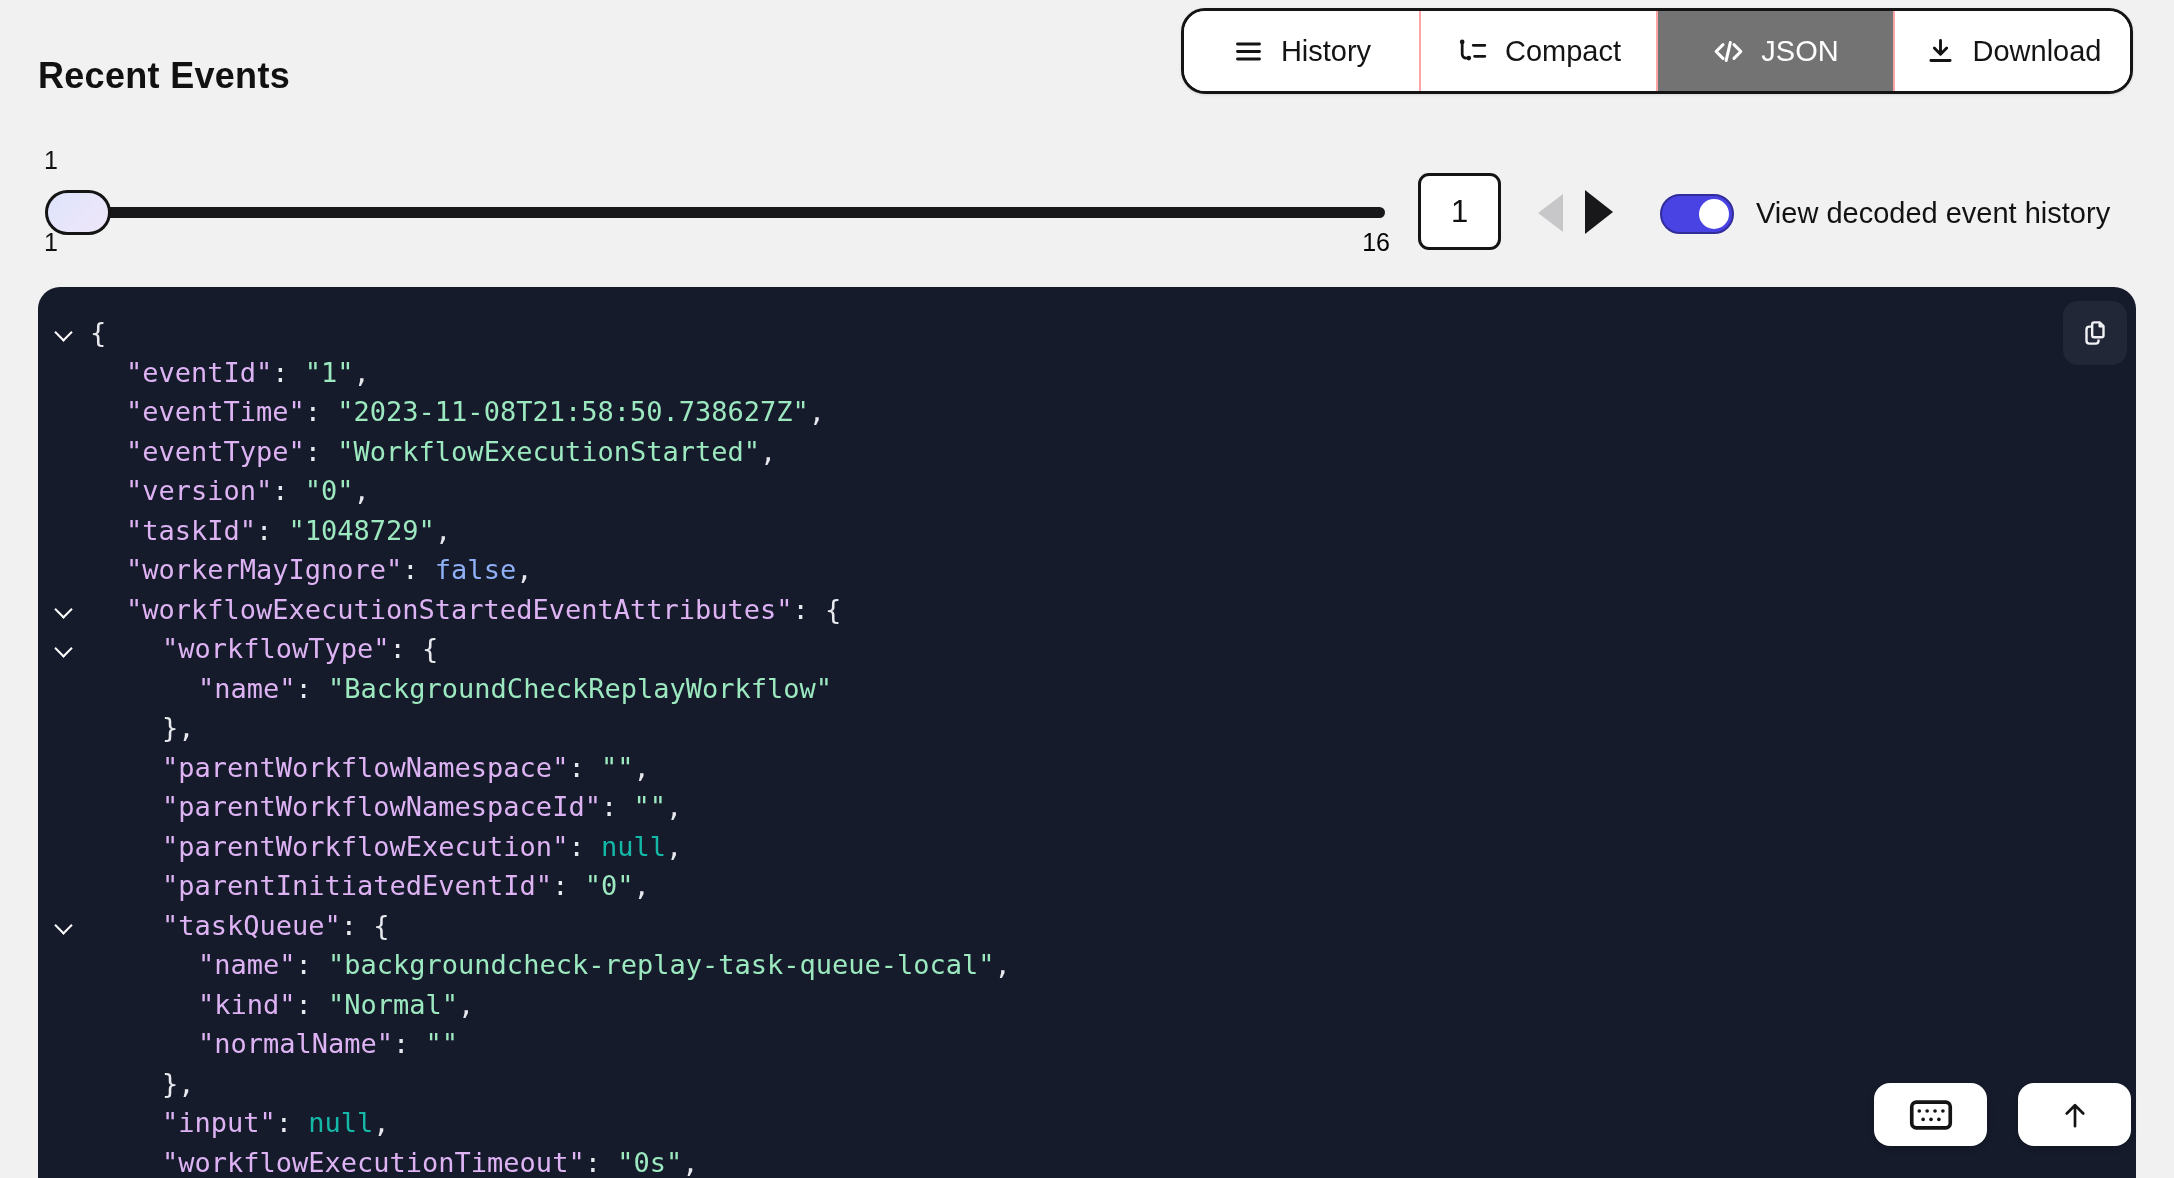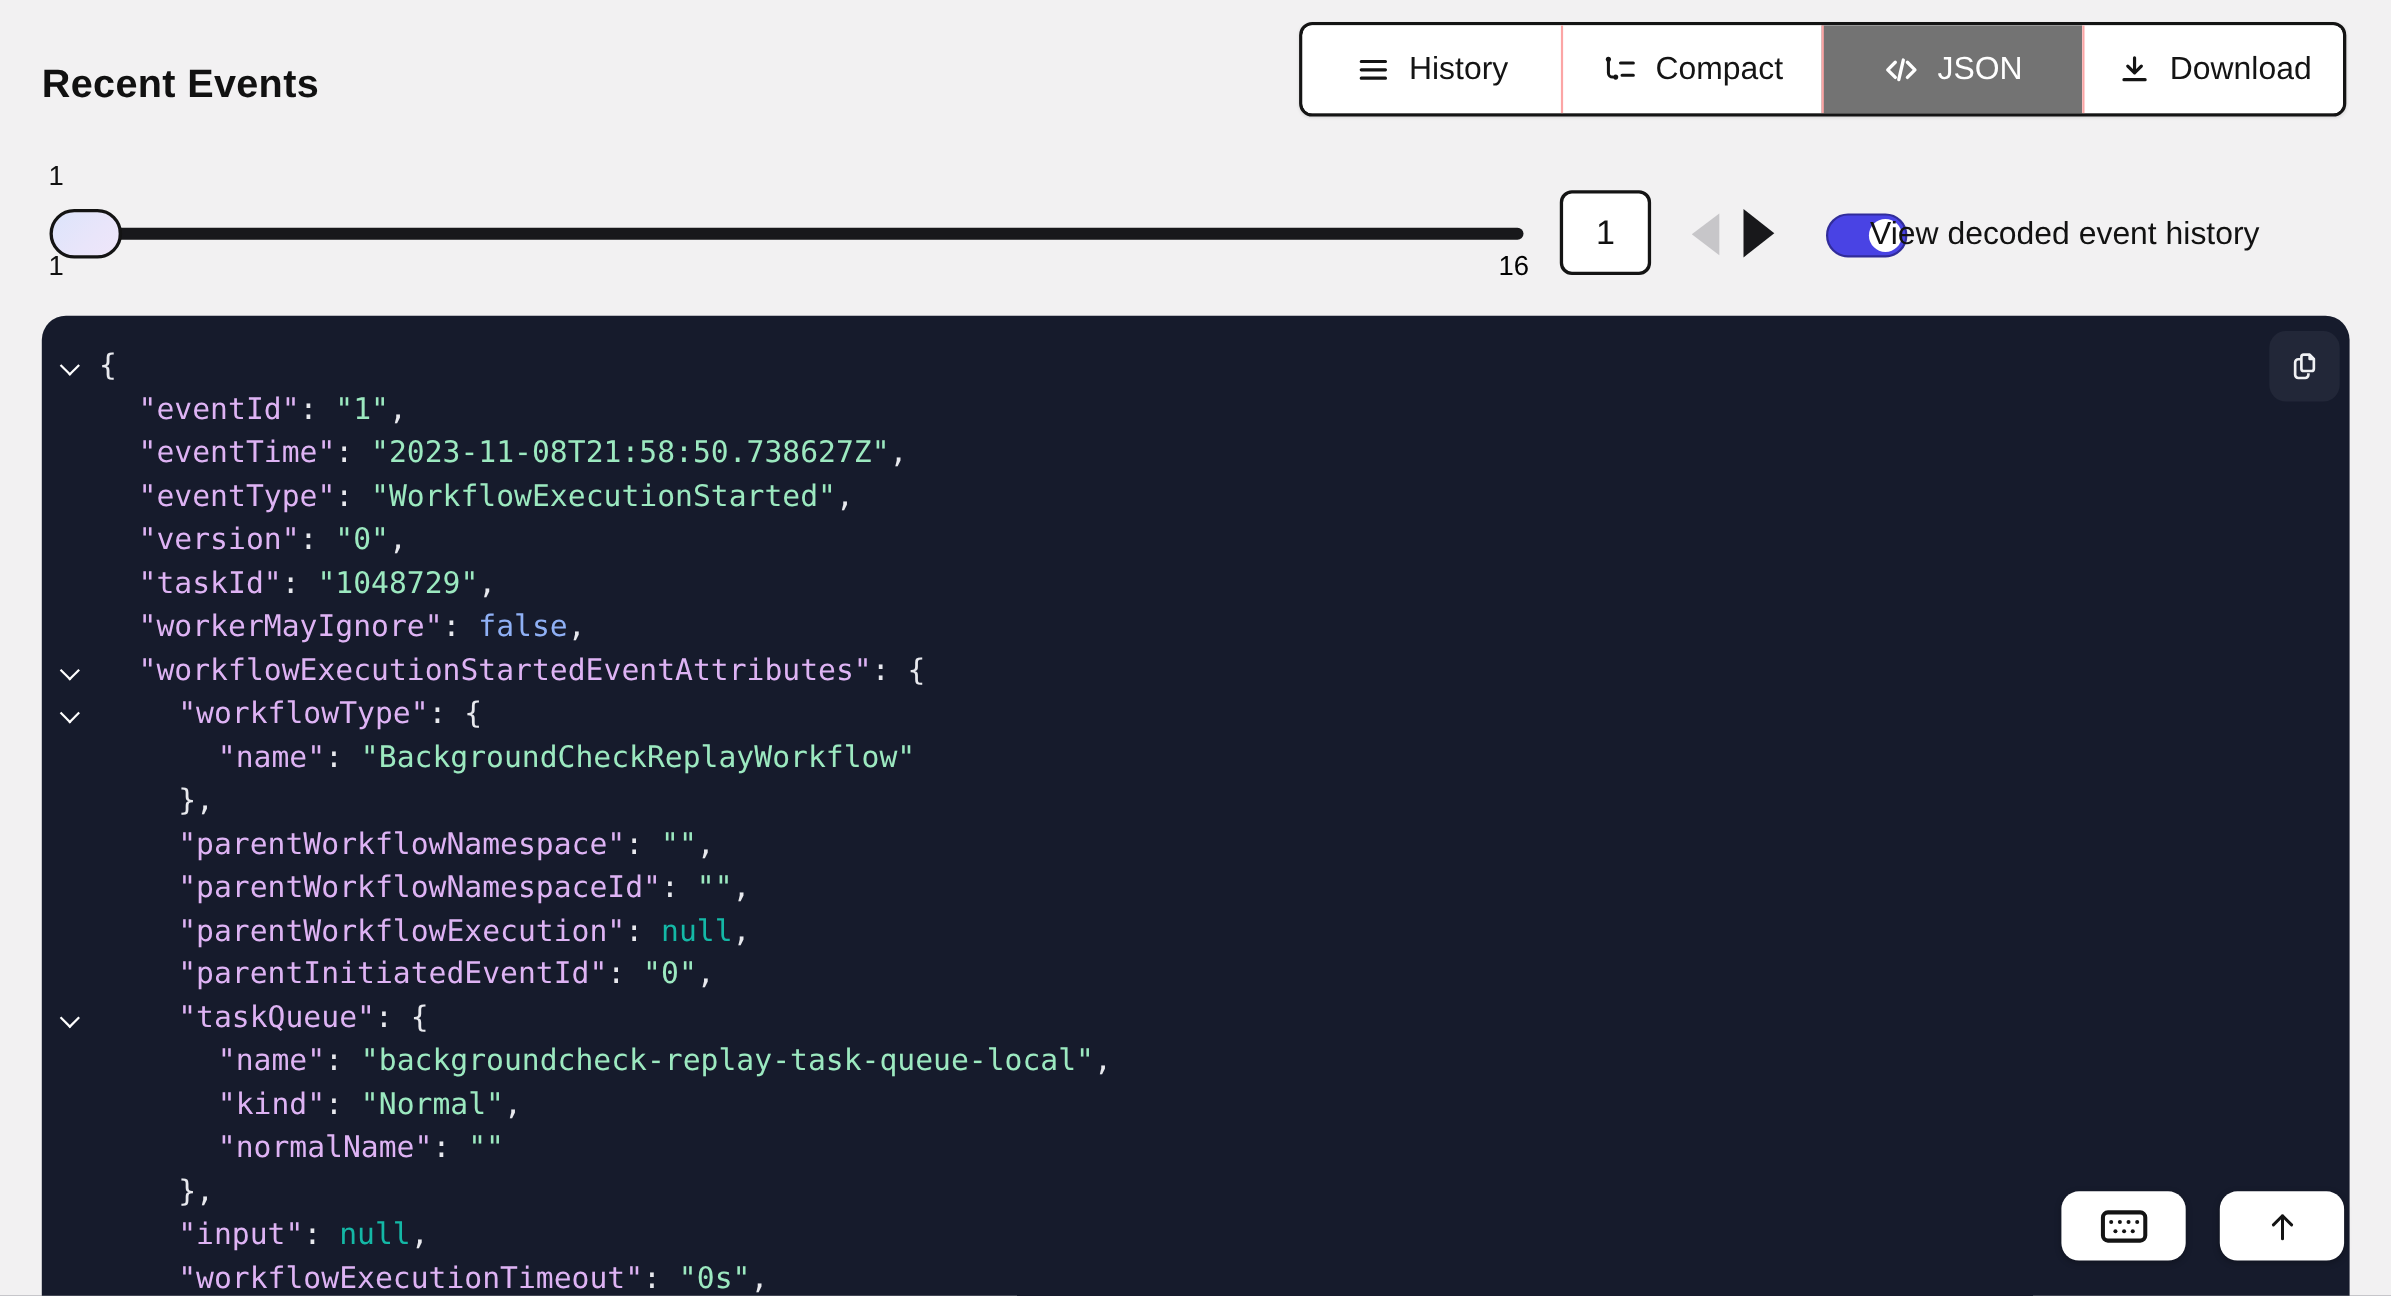--- a/index.html
+++ b/index.html
@@ -12,22 +12,22 @@
   }
 
   
   .page-title {
     position:absolute; left:38px; top:55px;
     font-size:36px; font-weight:600; color:#111; letter-spacing:.3px;
   }
 
   
   .btn-group {
-    position:absolute; left:1181px; top:20px; width:952px; height:86px;
-    background:#fff; border:3px solid #141414; border-radius:12px;
+    position:absolute; left:1181px; top:8px; width:952px; height:86px;
+    background:#fff; border:3px solid #141414; border-radius:24px;
     display:flex; overflow:hidden; box-shadow:0 1px 3px rgba(0,0,0,.10);
   }
   .seg-btn {
     flex:1 1 0; display:flex; align-items:center; justify-content:center; gap:16px;
     font-size:29px; font-weight:500; color:#141414; background:#fff;
     border-left:2px solid #fca5a5; cursor:pointer; user-select:none;
   }
   .seg-btn:first-child { border-left:none; }
   .seg-btn.active { background:#737373; color:#fff; }
   .seg-btn svg { width:33px; height:33px; flex:0 0 auto; }
@@ -64,21 +64,21 @@
     border-left:28px solid #18181b;
   }
   .toggle {
     position:absolute; left:1660px; top:194px; width:74px; height:40px;
     border-radius:22px; background:#4943e4; border:2px solid #312c9a; cursor:pointer;
   }
   .toggle .knob {
     position:absolute; right:3px; top:3px; width:30px; height:30px;
     border-radius:50%; background:#fff;
   }
-  .toggle-label { position:absolute; left:1700px; top:197px; font-size:29px; color:#121212; }
+  .toggle-label { position:absolute; left:1756px; top:197px; font-size:29px; color:#121212; }
 
   
   .code-panel {
     position:absolute; left:38px; top:287px; width:2098px; height:924px;
     background:#161b2c; border-radius:22px; padding-top:26px; overflow:hidden;
   }
   .code-line {
     position:relative; height:39.5px; line-height:39.5px;
     font-family:"DejaVu Sans Mono", monospace; font-size:27px; white-space:pre;
   }

